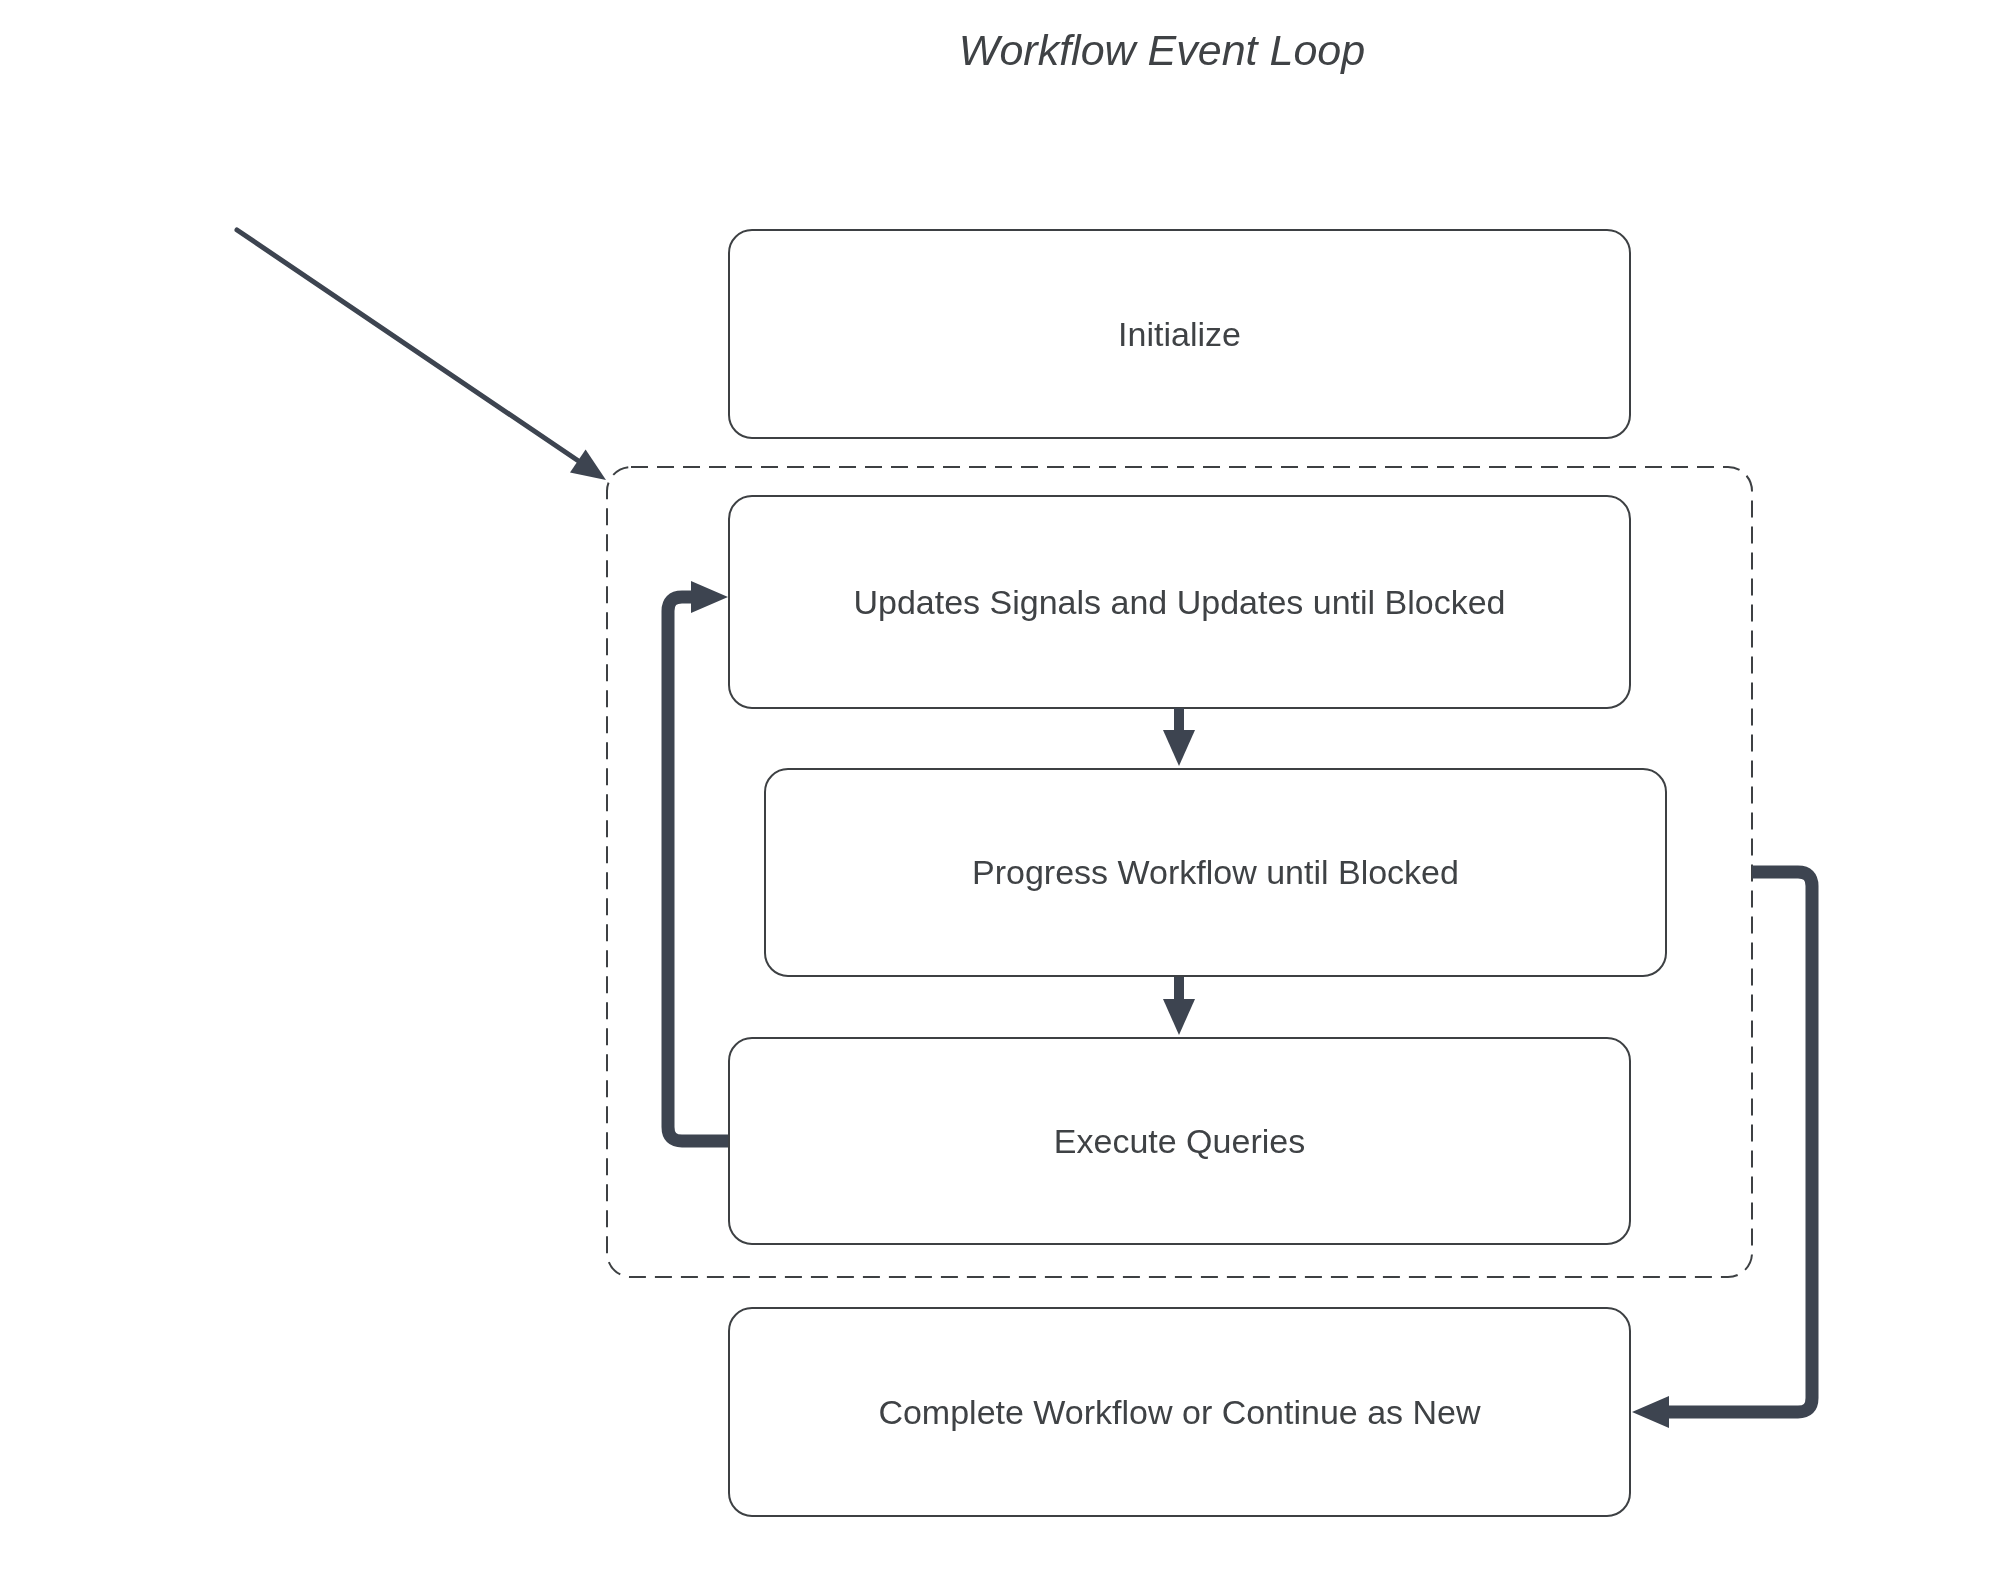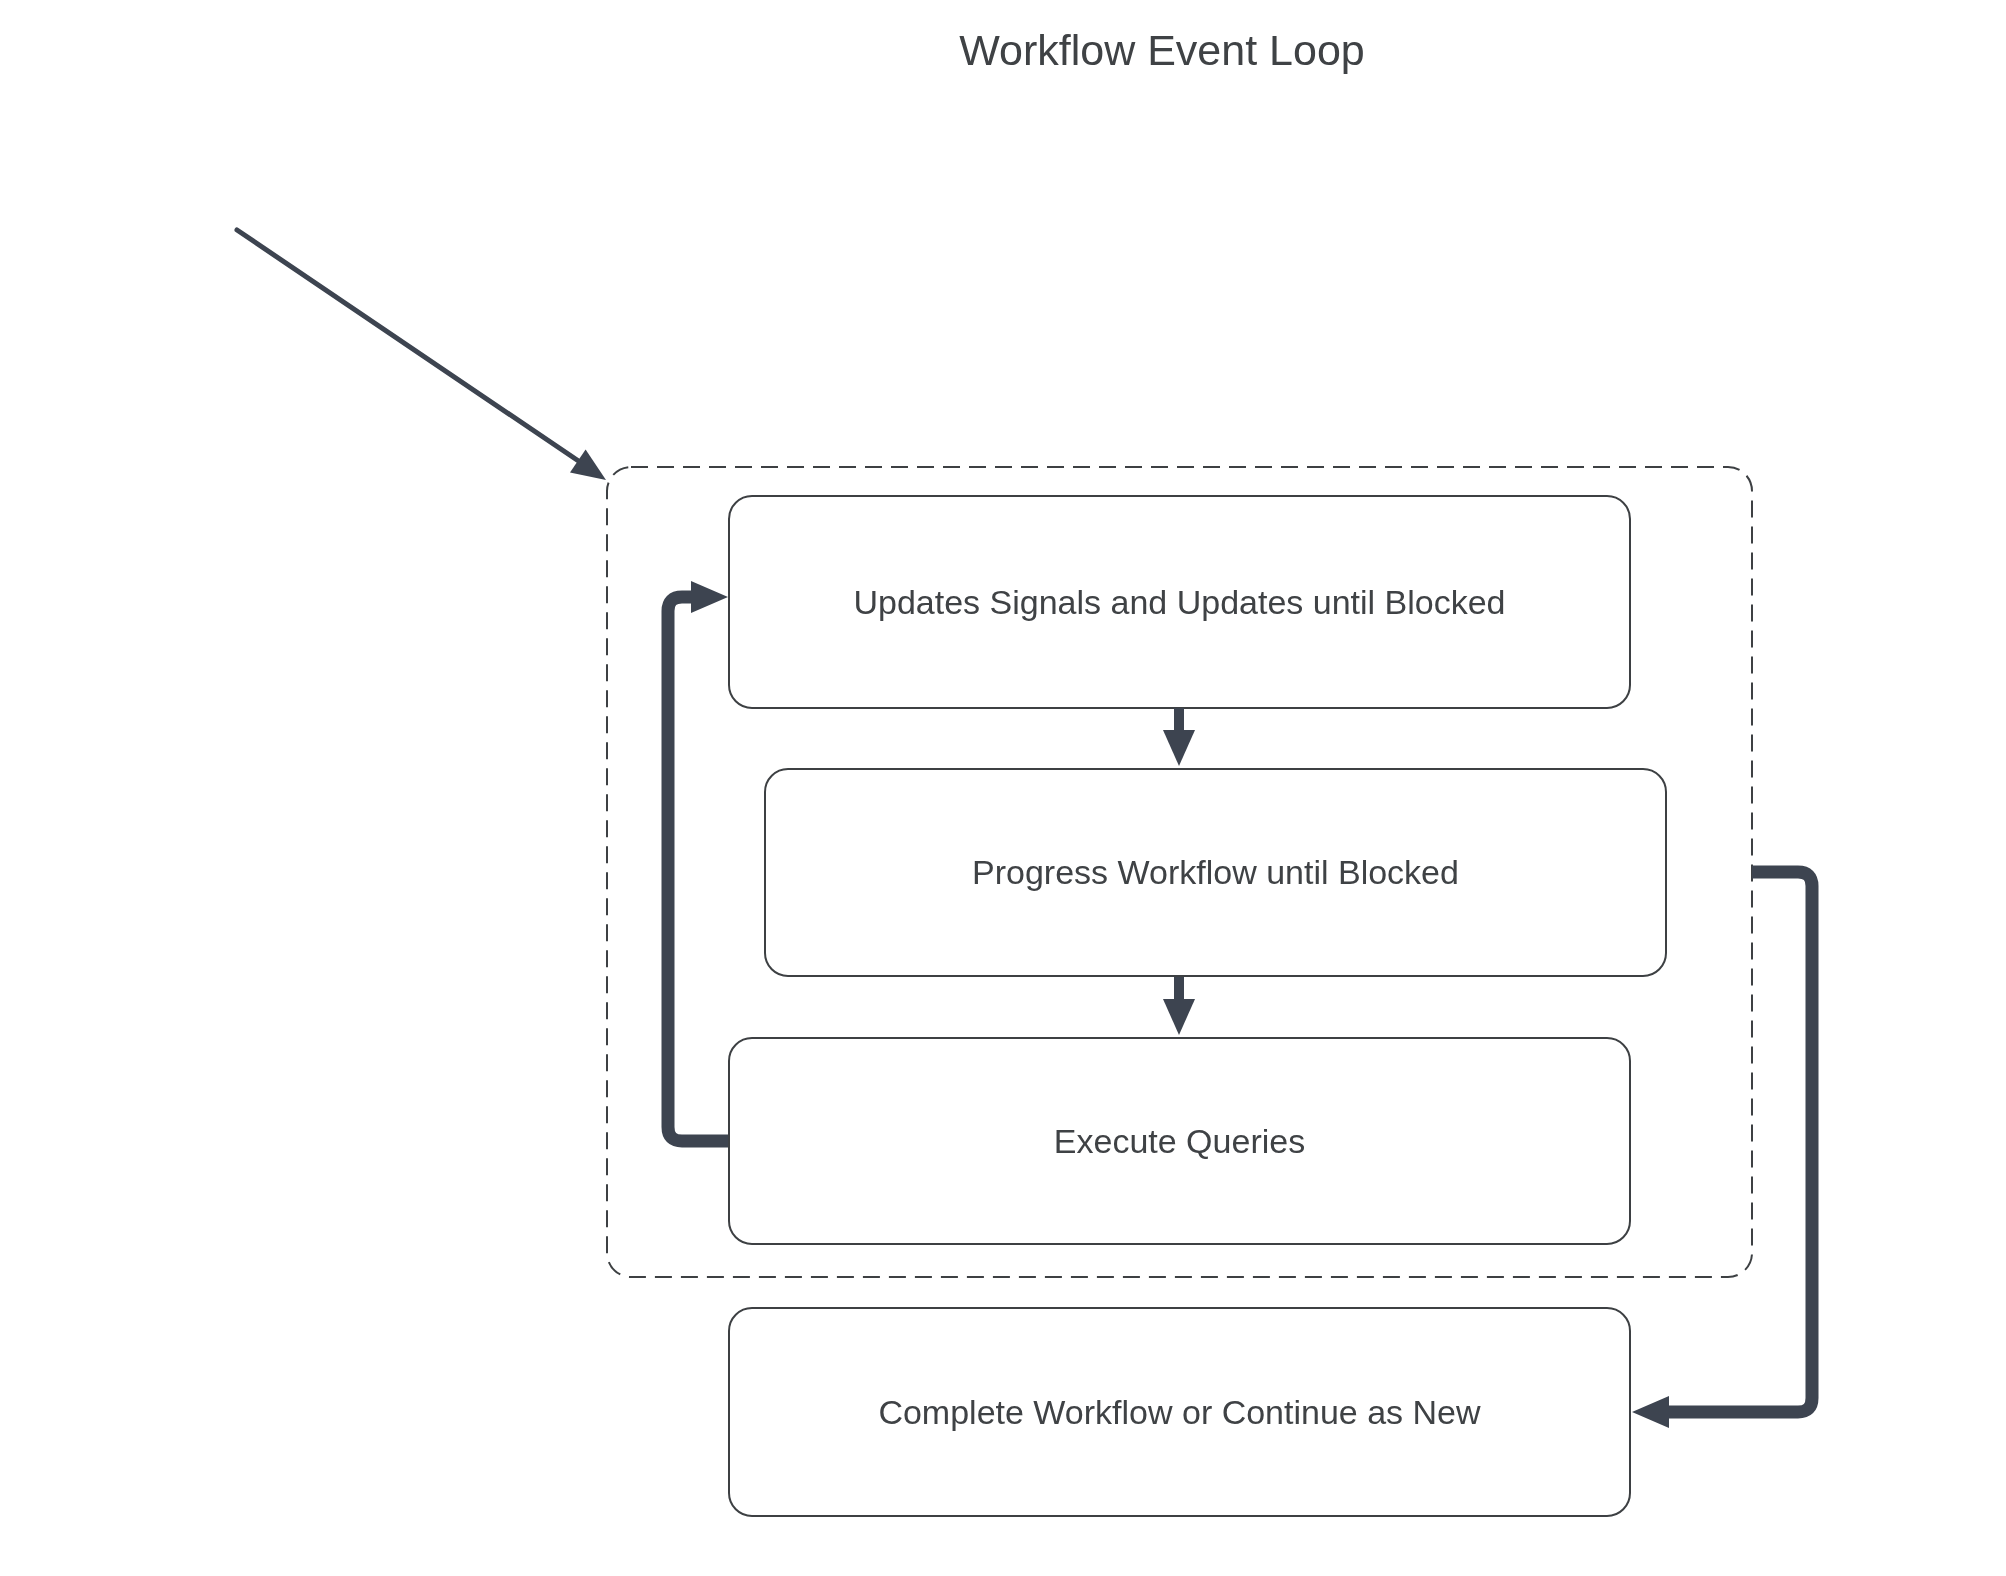--- a/index.html
+++ b/index.html
@@ -16,20 +16,21 @@
     color: #3f4245;
     overflow: hidden;
   }
   .diagram-title {
     position: absolute;
     left: 812px;
     top: 26px;
     width: 700px;
     text-align: center;
     font-size: 43px;
+    font-style: italic;
     color: #3f4245;
   }
   .ext-label {
     position: absolute;
     left: 15px;
     top: 128px;
     width: 300px;
     text-align: center;
     font-size: 34px;
     line-height: 1.14;
@@ -66,20 +67,23 @@
   }
 </style>
 </head>
 <body>
 
 <div class="canvas">
 
   <div class="diagram-title">Workflow Event Loop</div>
 
 
+  <div class="node node-initialize">
+    <span>Initialize</span>
+  </div>
 
   <div class="node node-progress-signals">
     <span>Updates Signals and Updates until Blocked</span>
   </div>
 
   <div class="node node-progress-workflow">
     <span>Progress Workflow until Blocked</span>
   </div>
 
   <div class="node node-complete">

